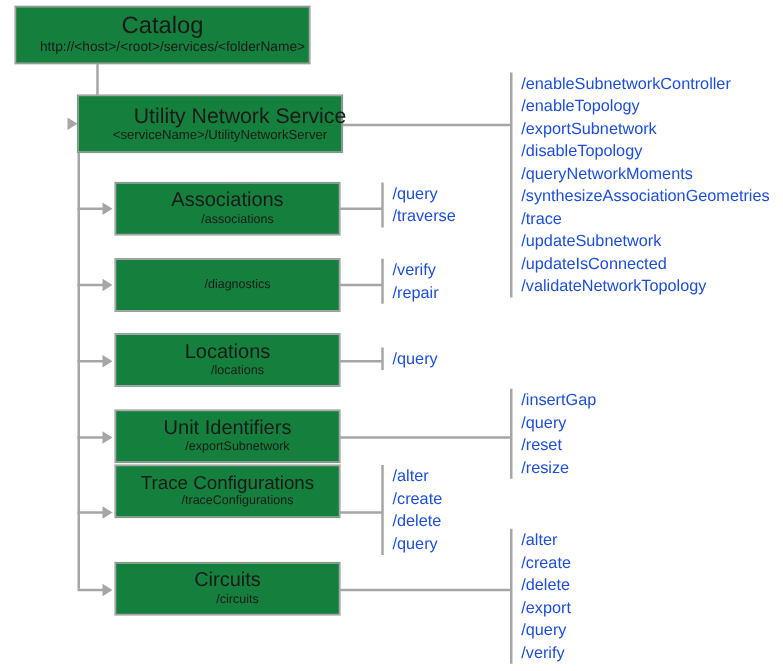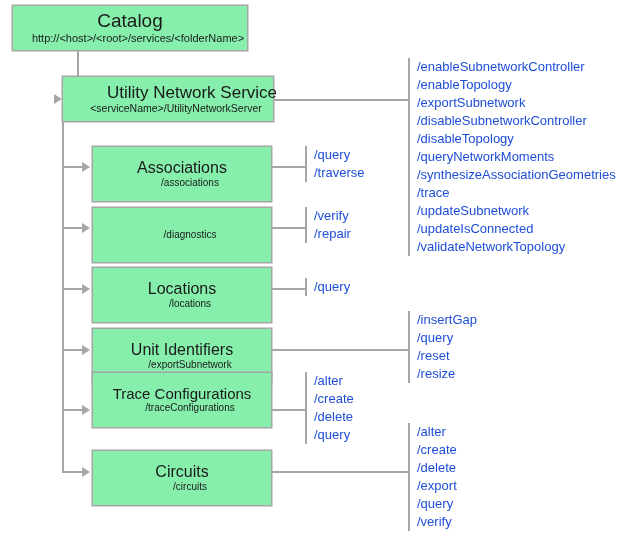--- a/index.html
+++ b/index.html
@@ -14,21 +14,21 @@
     font-family: "Liberation Sans", sans-serif;
     overflow: hidden;
   }
   #diagram {
     position: absolute;
     left: 0; top: 0;
     width: 626px; height: 537px;
   }
   .node {
     position: absolute;
-    background: #86efac;
+    background: #15803d;
     border: 1px solid #a6a6a6;
     box-sizing: border-box;
     display: flex;
     flex-direction: column;
     align-items: center;
     justify-content: center;
     box-shadow: 0 0 0 0.5px #a6a6a6;
   }
   .node .title {
     color: #1a1a1a;
@@ -45,21 +45,21 @@
   #node-catalog { left: 12px; top: 5px; width: 236px; height: 46px; }
   #node-catalog .title { font-size: 19px; margin-bottom: 2px; }
   #node-catalog .path { font-size: 11px; }
 
   
   #node-service { left: 62px; top: 76px; width: 212px; height: 46px; }
   #node-service .title { font-size: 17px; margin-bottom: 2px; margin-left: 48px; }
   #node-service .path { font-size: 10.5px; }
 
   
-  .child { left: 92px; width: 180px; height: 56px; }
+  .child { left: 92px; width: 180px; height: 42px; }
   .child .title { font-size: 16px; margin-bottom: 1px; }
   .child .path { font-size: 10px; }
 
   #node-associations { top: 146px; }
   #node-diagnostics  { top: 207px; }
   #node-locations    { top: 267px; }
   #node-unitid       { top: 328px; }
   #node-traceconf    { top: 372px; text-align: right; }
   #node-circuits     { top: 450px; }
 
@@ -177,21 +177,20 @@
 
   <div class="node child" id="node-circuits">
     <div class="title">Circuits</div>
     <div class="path">/circuits</div>
   </div>
 
   <div class="ops" id="ops-service">
       <div class="op">/enableSubnetworkController</div>
       <div class="op">/enableTopology</div>
       <div class="op">/exportSubnetwork</div>
-      <div class="op">/disableSubnetworkController</div>
       <div class="op">/disableTopology</div>
       <div class="op">/queryNetworkMoments</div>
       <div class="op">/synthesizeAssociationGeometries</div>
       <div class="op">/trace</div>
       <div class="op">/updateSubnetwork</div>
       <div class="op">/updateIsConnected</div>
       <div class="op">/validateNetworkTopology</div>
     </div>
   <div class="ops" id="ops-assoc">
       <div class="op">/query</div>

